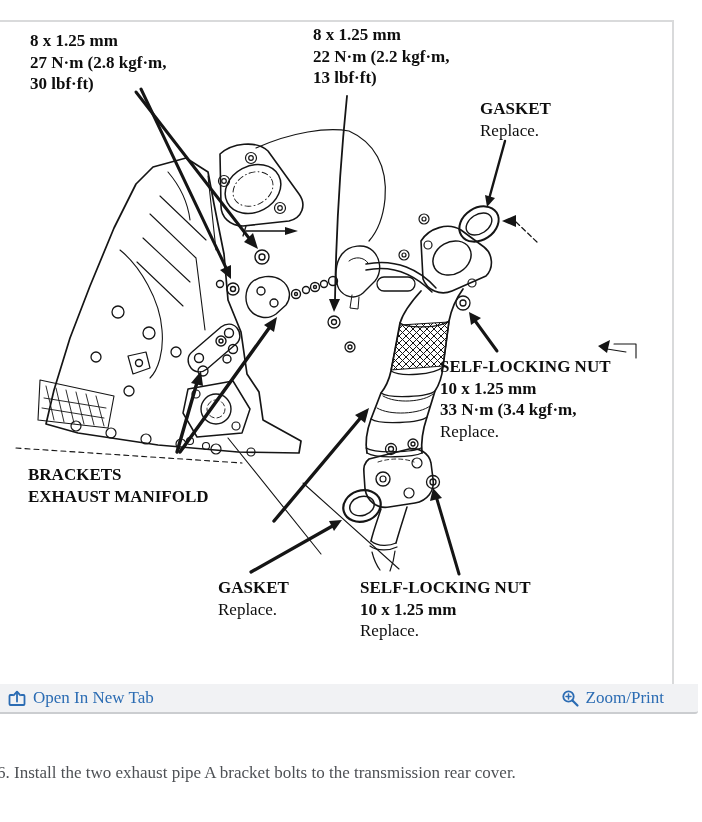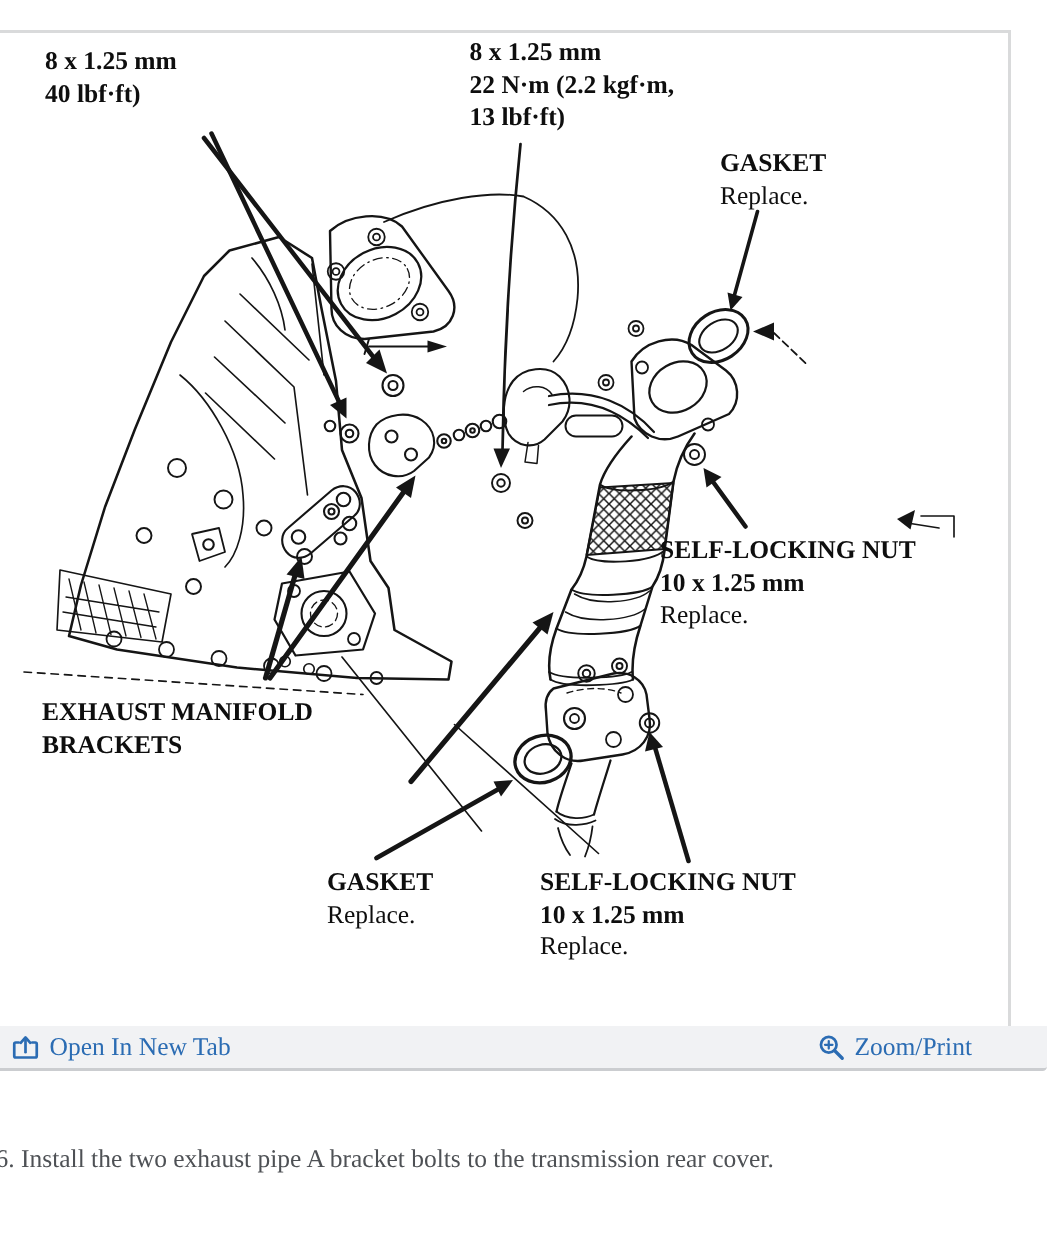--- a/index.html
+++ b/index.html
@@ -9,21 +9,21 @@
   .frame-right{position:absolute;left:672px;top:20px;width:2px;height:664px;background:#d9dadb;}
   svg.art{position:absolute;left:0;top:0;}
   .callout{position:absolute;color:#0e0e0e;font-size:17px;line-height:21.5px;white-space:nowrap;}
   .co-b{font-weight:bold;}
   .co-r{font-weight:normal;}
   .toolbar{position:absolute;left:0;top:684px;width:698px;height:28px;background:#f1f2f4;
            border-bottom:2px solid #cbcdd0;border-radius:0 0 3px 0;}
   .tlink{position:absolute;top:0;height:28px;display:flex;align-items:center;gap:6px;
          color:#2b6cb3;font-size:17px;text-decoration:none;cursor:pointer;}
   .tlink.left{left:8px;justify-content:flex-end;}
-  .tlink.right{right:50px;}
+  .tlink.right{right:34px;}
   .tlink svg{display:block;}
   .caption{position:absolute;left:-3px;top:762px;width:690px;color:#4e5155;font-size:17px;
            line-height:22px;white-space:nowrap;}
 </style>
 </head>
 <body>
 
 <div class="page">
 
   <div class="frame-top"></div>
@@ -195,43 +195,45 @@
         <path stroke-width="3.2" d="M251,572 L336,524"></path>
           <polygon fill="#151515" stroke="none" points="342,520 334,531 329,521"></polygon>
         <path d="M459,574 L436,496"></path>
           <polygon fill="#151515" stroke="none" points="433,488 442,498 430,501"></polygon>
       </g>
     </g>
   </svg>
 
   <div class="callout" style="left:30px;top:30px;">
     <div class="co-b">8 x 1.25 mm</div>
-    <div class="co-b">40 lbf·ft)</div>
+    <div class="co-b">27 N·m (2.8 kgf·m,</div>
+    <div class="co-b">30 lbf·ft)</div>
   </div>
 
   <div class="callout" style="left:313px;top:24px;">
     <div class="co-b">8 x 1.25 mm</div>
     <div class="co-b">22 N·m (2.2 kgf·m,</div>
     <div class="co-b">13 lbf·ft)</div>
   </div>
 
   <div class="callout" style="left:480px;top:98px;">
     <div class="co-b">GASKET</div>
     <div class="co-r">Replace.</div>
   </div>
 
   <div class="callout" style="left:440px;top:356px;">
     <div class="co-b">SELF-LOCKING NUT</div>
     <div class="co-b">10 x 1.25 mm</div>
+    <div class="co-b">33 N·m (3.4 kgf·m,</div>
     <div class="co-r">Replace.</div>
   </div>
 
   <div class="callout" style="left:28px;top:464px;">
+    <div class="co-b">BRACKETS</div>
     <div class="co-b">EXHAUST MANIFOLD</div>
-    <div class="co-b">BRACKETS</div>
   </div>
 
 
   <div class="callout" style="left:218px;top:577px;">
     <div class="co-b">GASKET</div>
     <div class="co-r">Replace.</div>
   </div>
 
   <div class="callout" style="left:360px;top:577px;">
     <div class="co-b">SELF-LOCKING NUT</div>

